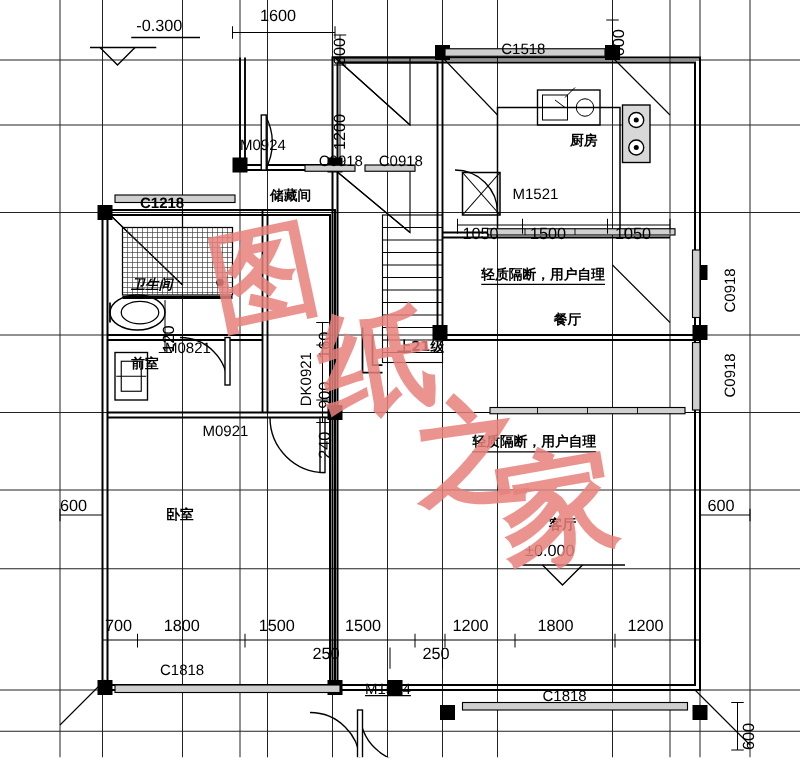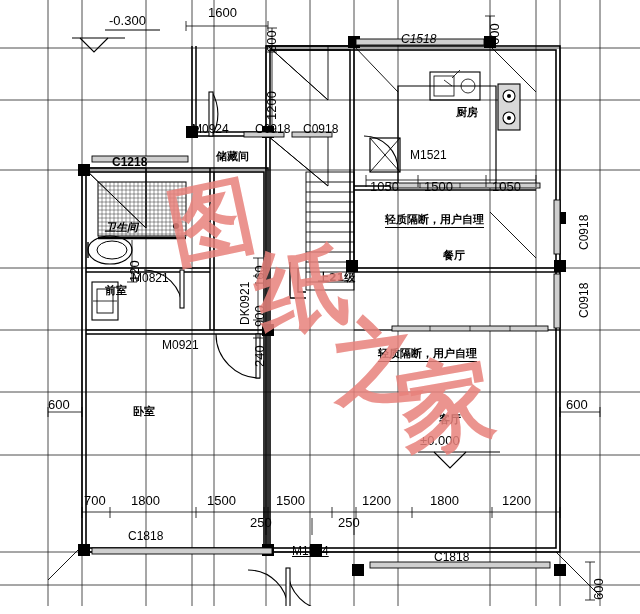--- a/index.html
+++ b/index.html
@@ -345,30 +345,30 @@
 <div class="lbl cjk" style="left:216px;top:151px;">储藏间</div>
 <div class="lbl cjk" style="left:428px;top:107px;margin-left:28px;">厨房</div>
 <div class="lbl cjk" style="left:443px;top:250px;">餐厅</div>
 <div class="lbl cjk" style="left:439px;top:414px;">客厅</div>
 
 <div class="lbl cjk" style="left:318px;top:272px;">上21级</div>
 
 <div class="lbl cjk" style="left:385px;top:214px;border-bottom:1px solid #000;padding-bottom:2px;">轻质隔断，用户自理</div>
 <div class="lbl cjk" style="left:378px;top:348px;border-bottom:1px solid #000;padding-bottom:2px;">轻质隔断，用户自理</div>
 
-<div class="lbl code" style="left:401px;top:33px;font-style:italic;">C1518</div>
+<div class="lbl code" style="left:401px;top:33px;">C1518</div>
 <div class="lbl code" style="left:112px;top:156px;font-weight:bold;">C1218</div>
 <div class="lbl code" style="left:255px;top:123px;">C0918</div>
 <div class="lbl code" style="left:303px;top:123px;">C0918</div>
 <div class="lbl code vert" style="left:578px;top:250px;">C0918</div>
 <div class="lbl code vert" style="left:578px;top:318px;">C0918</div>
 <div class="lbl code" style="left:128px;top:530px;">C1818</div>
 <div class="lbl code" style="left:434px;top:551px;">C1818</div>
 
-<div class="lbl code" style="left:192px;top:123px;">M0924</div>
+<div class="lbl code" style="left:192px;top:110px;">M0924</div>
 <div class="lbl code" style="left:410px;top:149px;">M1521</div>
 <div class="lbl code" style="left:132px;top:272px;">M0821</div>
 <div class="lbl code" style="left:162px;top:339px;">M0921</div>
 <div class="lbl code vert" style="left:239px;top:325px;">DK0921</div>
 <div class="lbl code" style="left:292px;top:545px;text-decoration:underline;">M1524</div>
 
 <div class="lbl dim" style="left:208px;top:6px;">1600</div>
 <div class="lbl dim vert" style="left:265px;top:120px;">1200</div>
 <div class="lbl dim vert" style="left:265px;top:52px;">300</div>
 <div class="lbl dim vert" style="left:488px;top:45px;">600</div>

